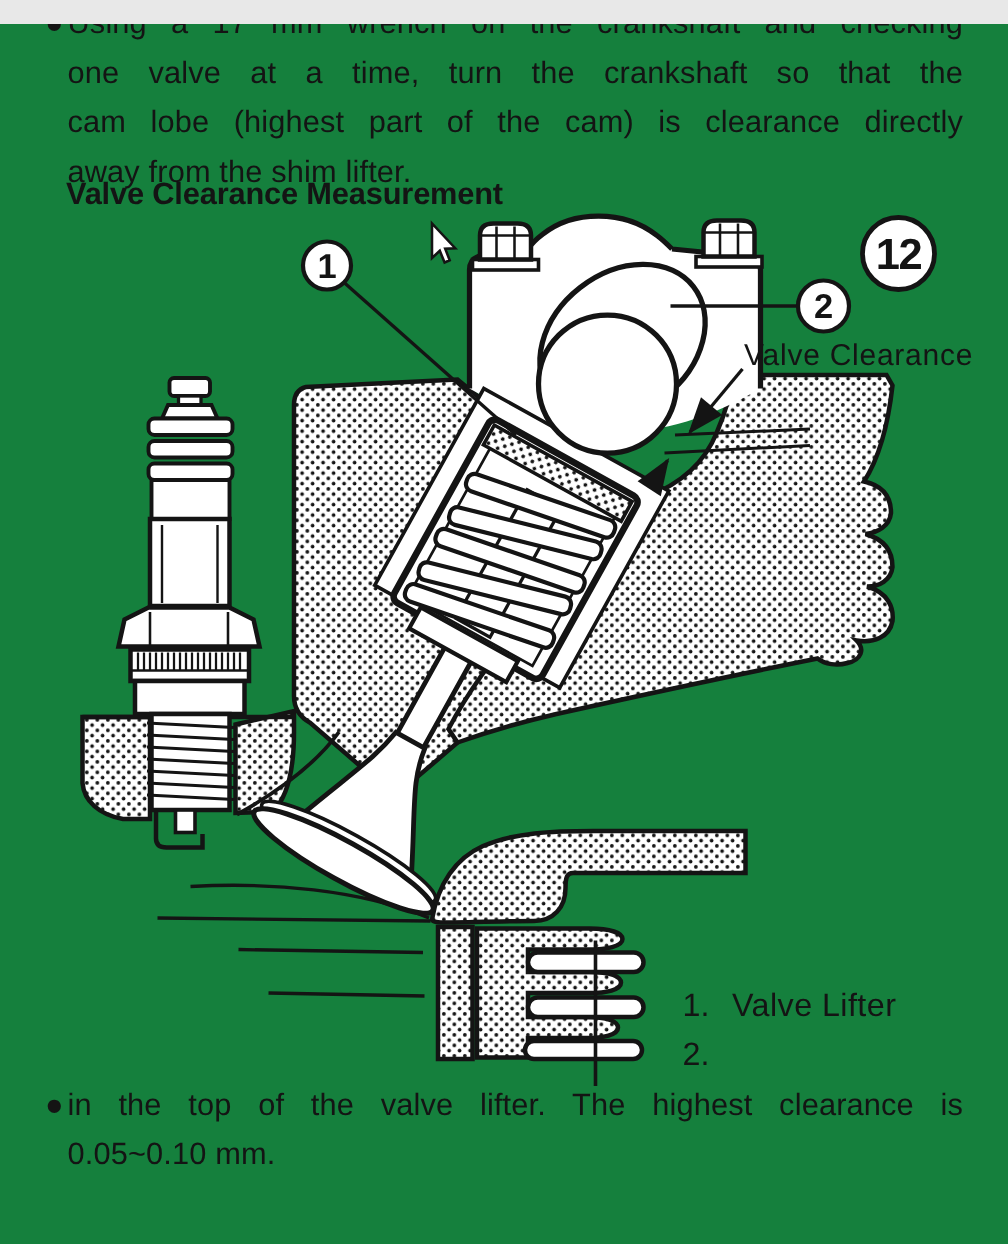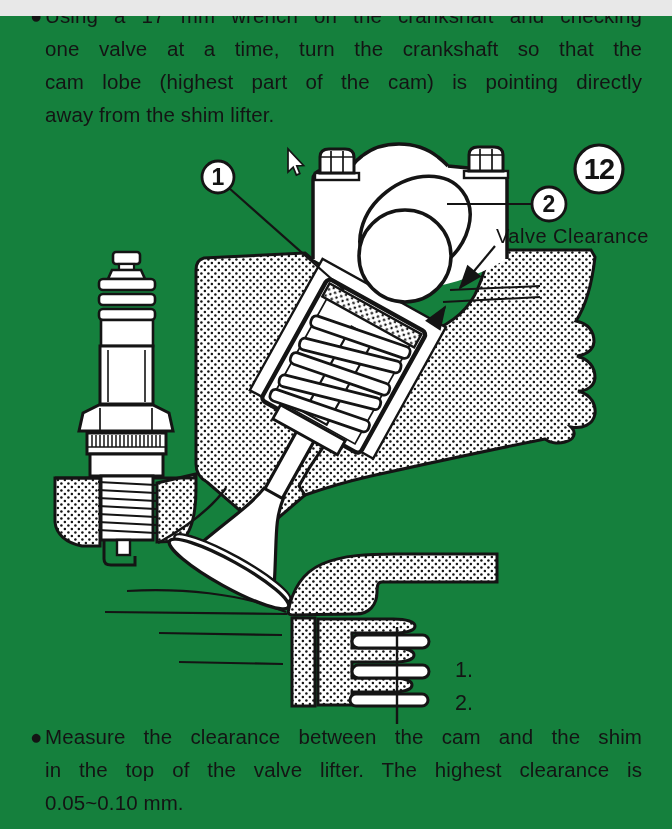--- a/index.html
+++ b/index.html
@@ -28,24 +28,25 @@
   .legend-label{margin-left:9px; white-space:nowrap; letter-spacing:.3px;}
 </style>
 </head>
 <body>
 
 <div id="page">
 
   <div class="para" id="para-top">
     <div class="line jline"><span class="bullet">●</span><span>Using a 17 mm wrench on the crankshaft and checking</span></div>
     <div class="line jline">one valve at a time, turn the crankshaft so that the</div>
-    <div class="line jline">cam lobe (highest part of the cam) is pointing directly</div>
+    <div class="line jline">cam lobe (highest part of the cam) is clearance directly</div>
     <div class="line lline">away from the shim lifter.</div>
   </div>
 
+  <div id="fig-heading">Valve Clearance Measurement</div>
 
   <svg id="figure-svg" viewBox="0 0 672 829">
     <defs>
       <pattern id="stip" width="7" height="7" patternUnits="userSpaceOnUse">
         <rect width="7" height="7" fill="#ffffff"></rect>
         <circle cx="1.9" cy="1.9" r="1.25" fill="#141414"></circle>
         <circle cx="5.4" cy="5.4" r="1.25" fill="#141414"></circle>
       </pattern>
       <marker id="ah" viewBox="-1 -5 14 10" refX="11" refY="0" markerWidth="13" markerHeight="11" orient="auto">
         <path d="M0,-4.5 L12,0 L0,4.5 Z" fill="#141414"></path>
@@ -194,25 +195,26 @@
       <circle cx="599" cy="153" r="24" stroke-width="3.2"></circle>
       <text x="599" y="163" text-anchor="middle" font-size="29" font-weight="700" letter-spacing="-1" stroke="none" fill="#141414">12</text>
     </g>
 
     <path d="M288,133 L288,156 L293.2,151.2 L296.4,159 L299.8,157.5 L296.8,149.8 L303.5,149.5 Z" fill="#ffffff" stroke="#141414" stroke-width="1.7"></path>
   </svg>
 
   <div id="legend">
     <div class="legend-row">
       <span class="legend-num">1.</span>
+      <span class="legend-label">Valve Lifter</span>
     </div>
     <div class="legend-row">
       <span class="legend-num">2.</span>
     </div>
   </div>
 
   <div class="para" id="para-bottom">
-    <div class="line jline"><span class="bullet">●</span><span>Measure the clearance between the cam and the shim</span></div>
+    <div class="line jline"><span class="bullet">●</span></div>
     <div class="line jline">in the top of the valve lifter.  The highest clearance is</div>
     <div class="line lline">0.05~0.10 mm.</div>
   </div>
 
 </div>
 
 </body></html>

